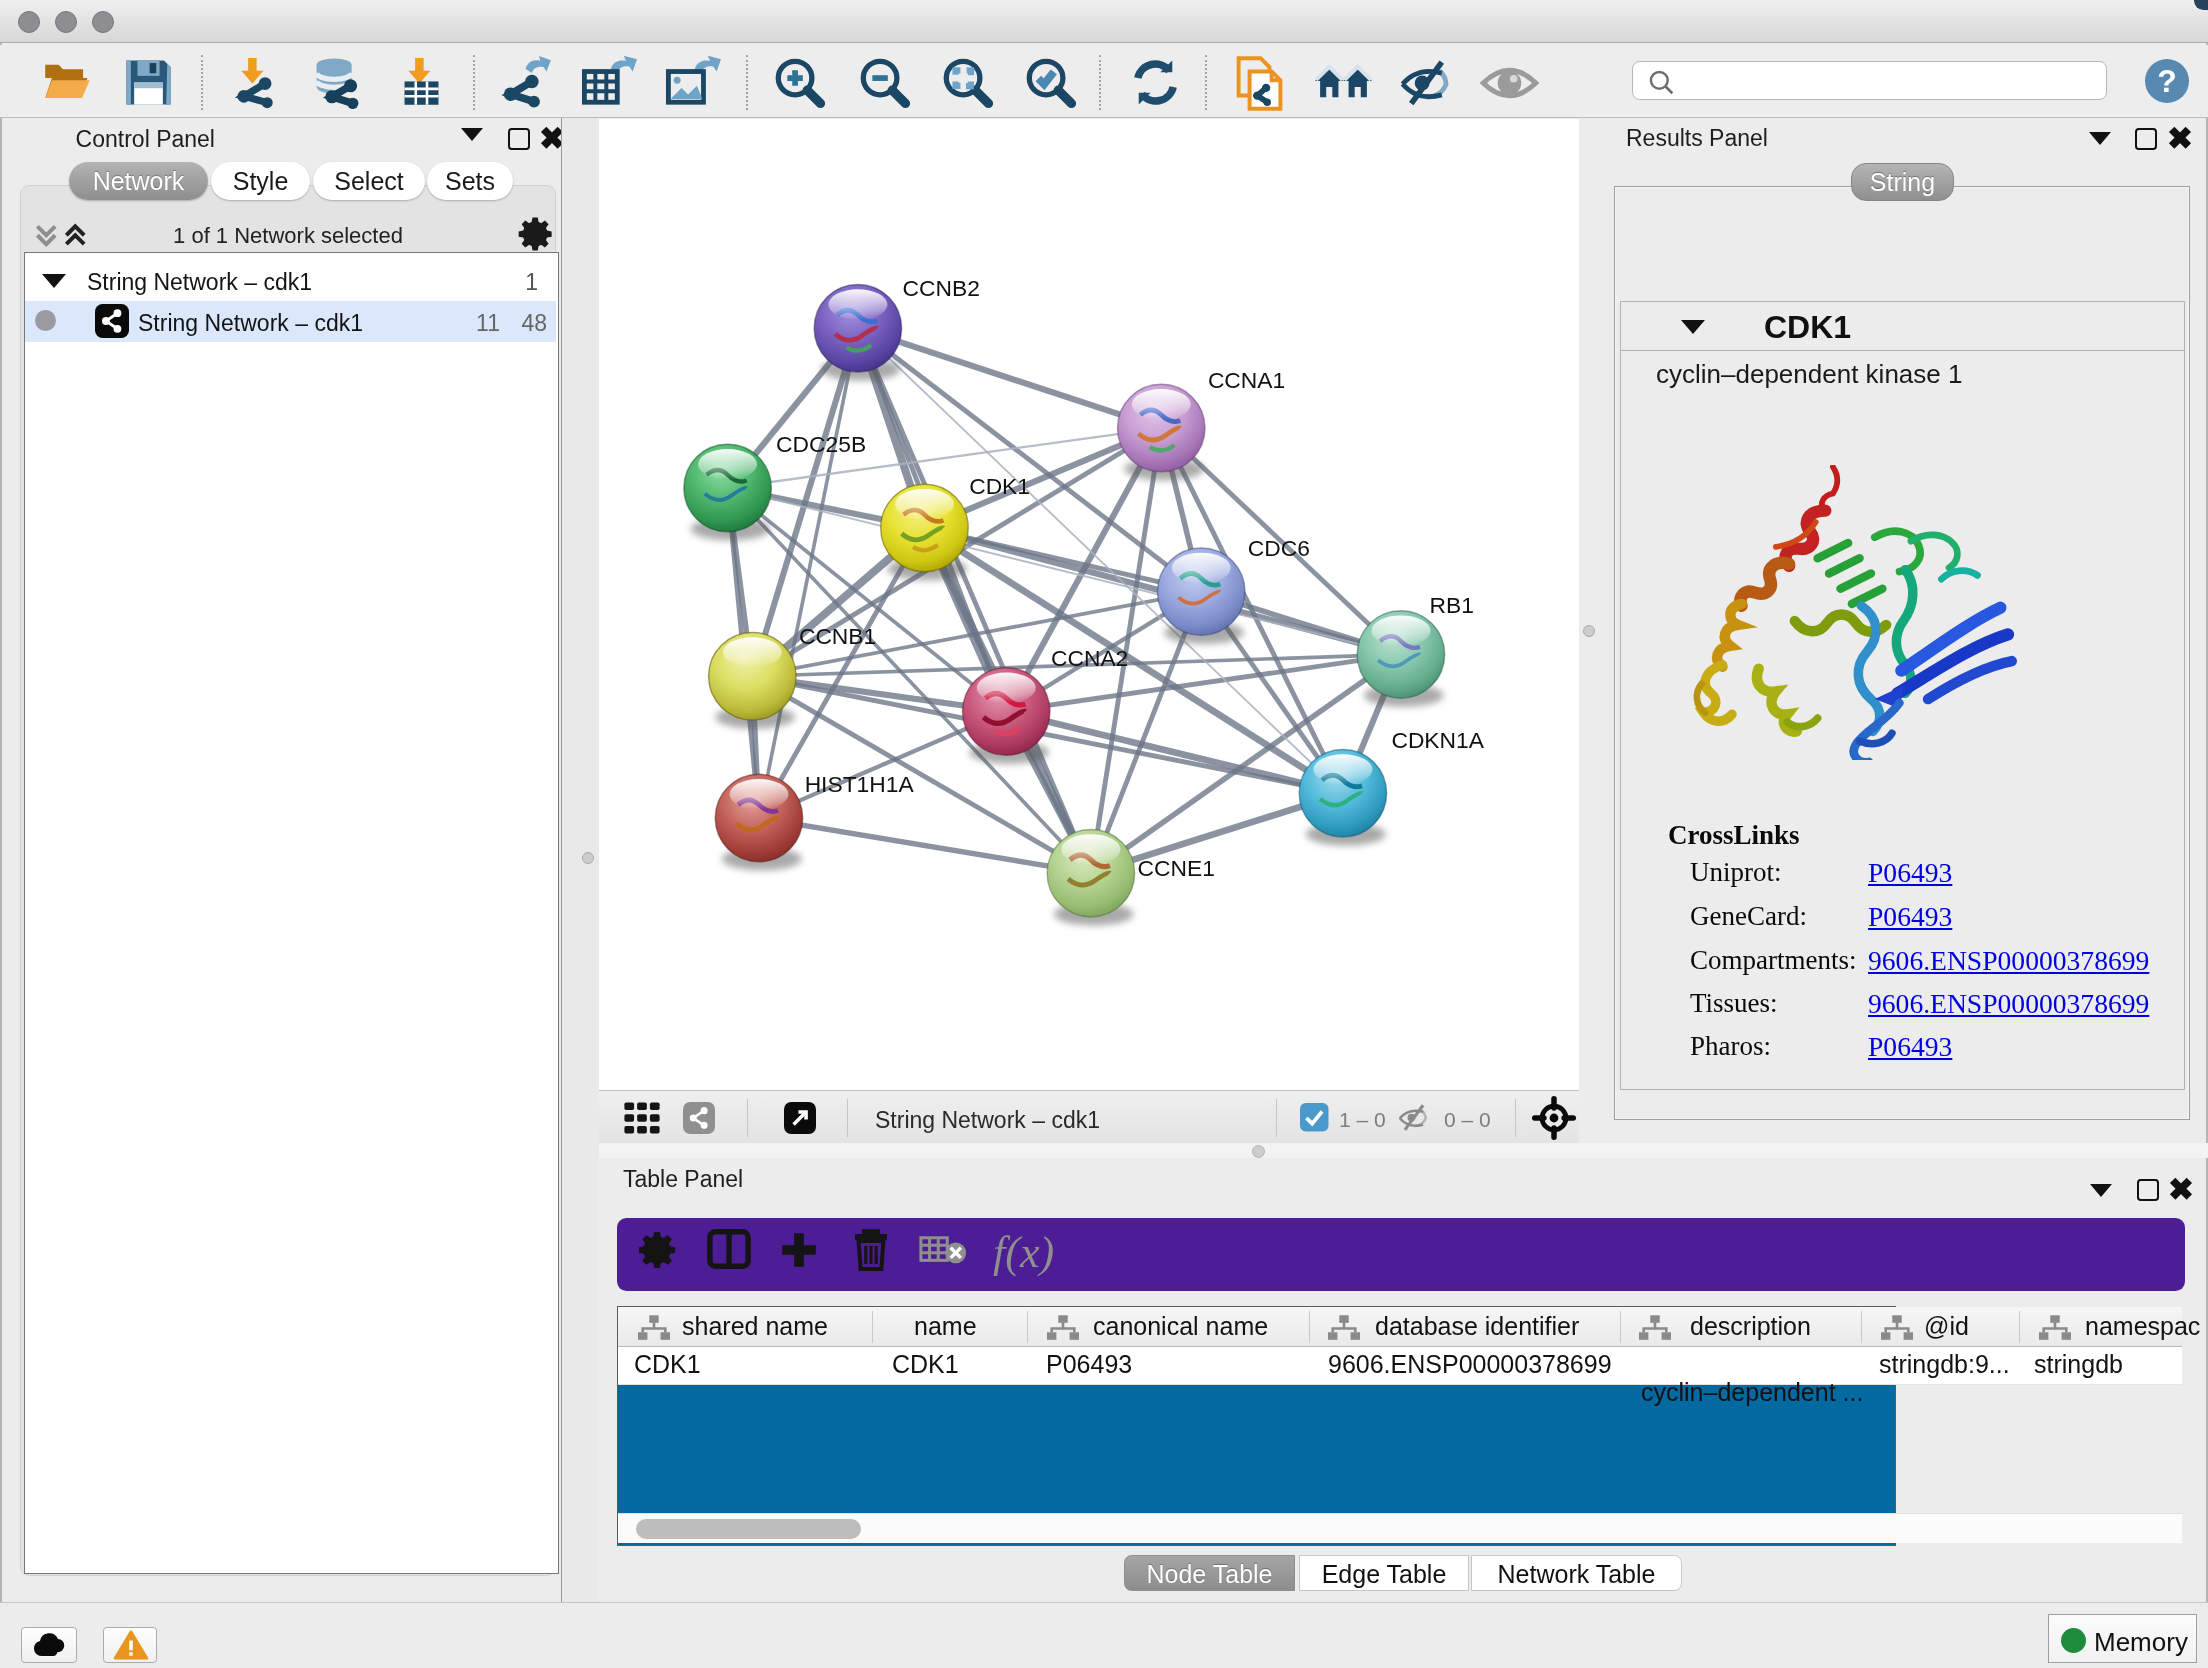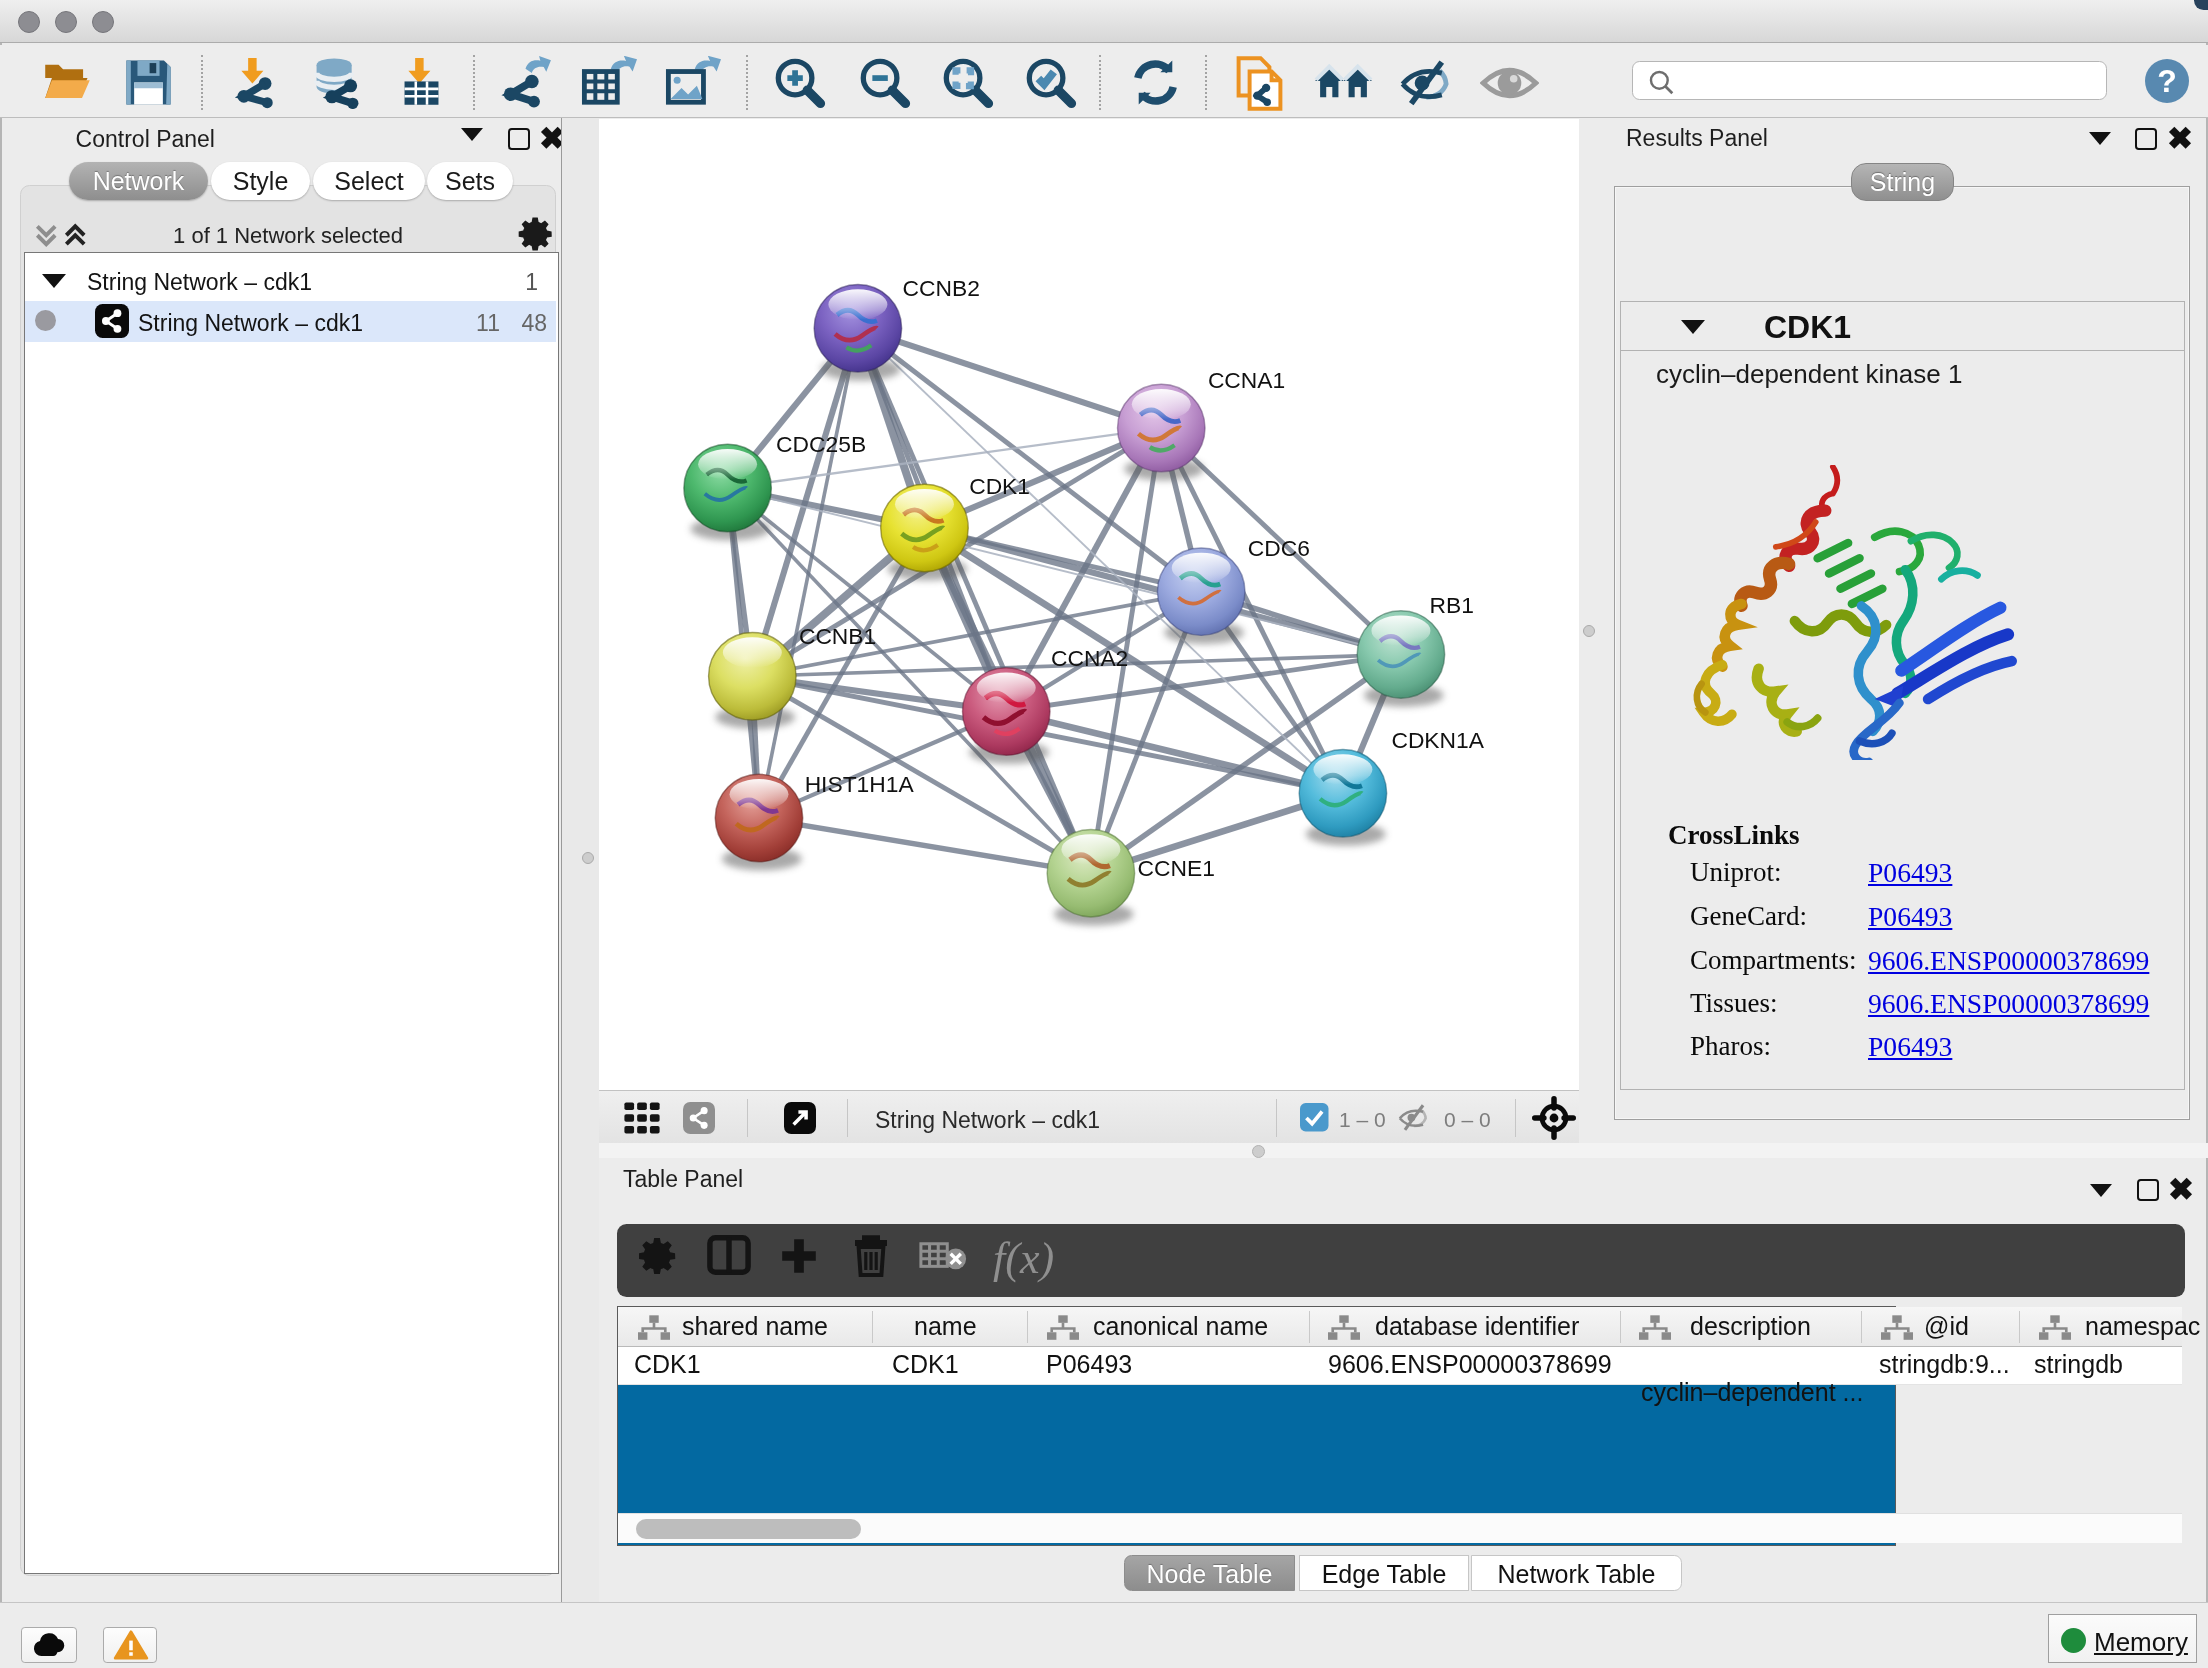--- a/index.html
+++ b/index.html
@@ -35,21 +35,21 @@
 
 #respanel { left:1581px; top:118px; width:628px; height:1027px; }
 #stringbox { left:33px; top:68px; width:576px; height:934px; border:1px solid #9e9e9e; box-shadow:inset 0 0 0 1px #f6f6f6; background:#ececec; }
 #stringtab { left:270px; top:45px; width:103px; height:38px; background:linear-gradient(#b5b5b5,#8f8f8f); border:1px solid #858585; border-radius:15px; color:#fff; font-size:25px; text-align:center; line-height:36px; text-shadow:0 -1px 1px rgba(0,0,0,0.35); }
 .resbox { left:39px; width:565px; border:1px solid #b2b2b2; background:#ececec; }
 .btn { background:linear-gradient(#ffffff,#f4f4f4); border:1px solid #cccccc; border-radius:6.7px; font-size:24px; color:#1a1a1a; text-align:center; }
 .serif { font-family:"Liberation Serif", serif; }
 a.link { color:#0000e0; text-decoration:underline; }
 
 #tablepanel { left:599px; top:1158px; width:1609px; height:443px; }
-#tptoolbar { left:18px; top:66px; width:1568px; height:73px; background:#404040; border-radius:9.5px; }
+#tptoolbar { left:18px; top:60px; width:1568px; height:73px; background:#4c1d95; border-radius:9.5px; }
 #tpbox { left:18px; top:148px; width:1279px; height:240px; background:#0369a1; border:1.9px solid #5a5a5a; }
 #tphead { left:0; top:0; width:1564px; height:40px; background:linear-gradient(#f6f6f6,#e9e9e9); border-bottom:1px solid #b9b9b9; }
 .colsep { top:3.8px; width:0; height:32px; border-left:1.9px solid #c9c9c9; }
 .hlabel { font-size:25px; color:#121212; top:4.8px; }
 .cell { font-size:25px; color:#121212; top:2.9px; }
 .tab2 { top:0; height:36px; font-size:25px; line-height:36px; text-align:center; background:#fff; border:1px solid #c6c6c6; color:#111; }
 #statusbar { left:0; top:1602px; width:2208px; height:67px; background:#ececec; border-top:1px solid #c5c5c5; }
 .sbtn { top:24px; height:36px; background:linear-gradient(#fdfdfd,#f0f0f0); border:1.9px solid #ababab; border-radius:3.8px; }
 </style>
 </head>
@@ -694,16 +694,16 @@
   </div>
   <div class="sbtn abs" style="left:103px;width:54px;">
     <svg class="abs" style="left:8.6px;top:1.9px;" width="36" height="30" viewBox="0 0 20 17">
       <path d="M10 1 L19 16 H1 Z" fill="#e8951f" stroke="#e8951f" stroke-width="1.5" stroke-linejoin="round"></path>
       <rect x="9" y="6" width="2" height="5.5" fill="#fff"></rect>
         <rect x="9" y="12.6" width="2" height="2" fill="#fff"></rect>
     </svg>
   </div>
   <div class="abs" style="left:2048px;top:11.4px;width:149px;height:49px;background:linear-gradient(#fbfbfb,#f1f1f1);border:1.9px solid #9f9f9f;">
     <div class="abs" style="left:12.4px;top:12.4px;width:25px;height:25px;border-radius:50%;background:#1e8c3c;"></div>
-    <div class="abs" style="left:45px;top:11.4px;font-size:26px;color:#111;text-decoration:underline;">Memory</div>
+    <div class="abs" style="left:45px;top:11.4px;font-size:26px;color:#111;">Memory</div>
   </div>
 </div>
 
 
 </body></html>

